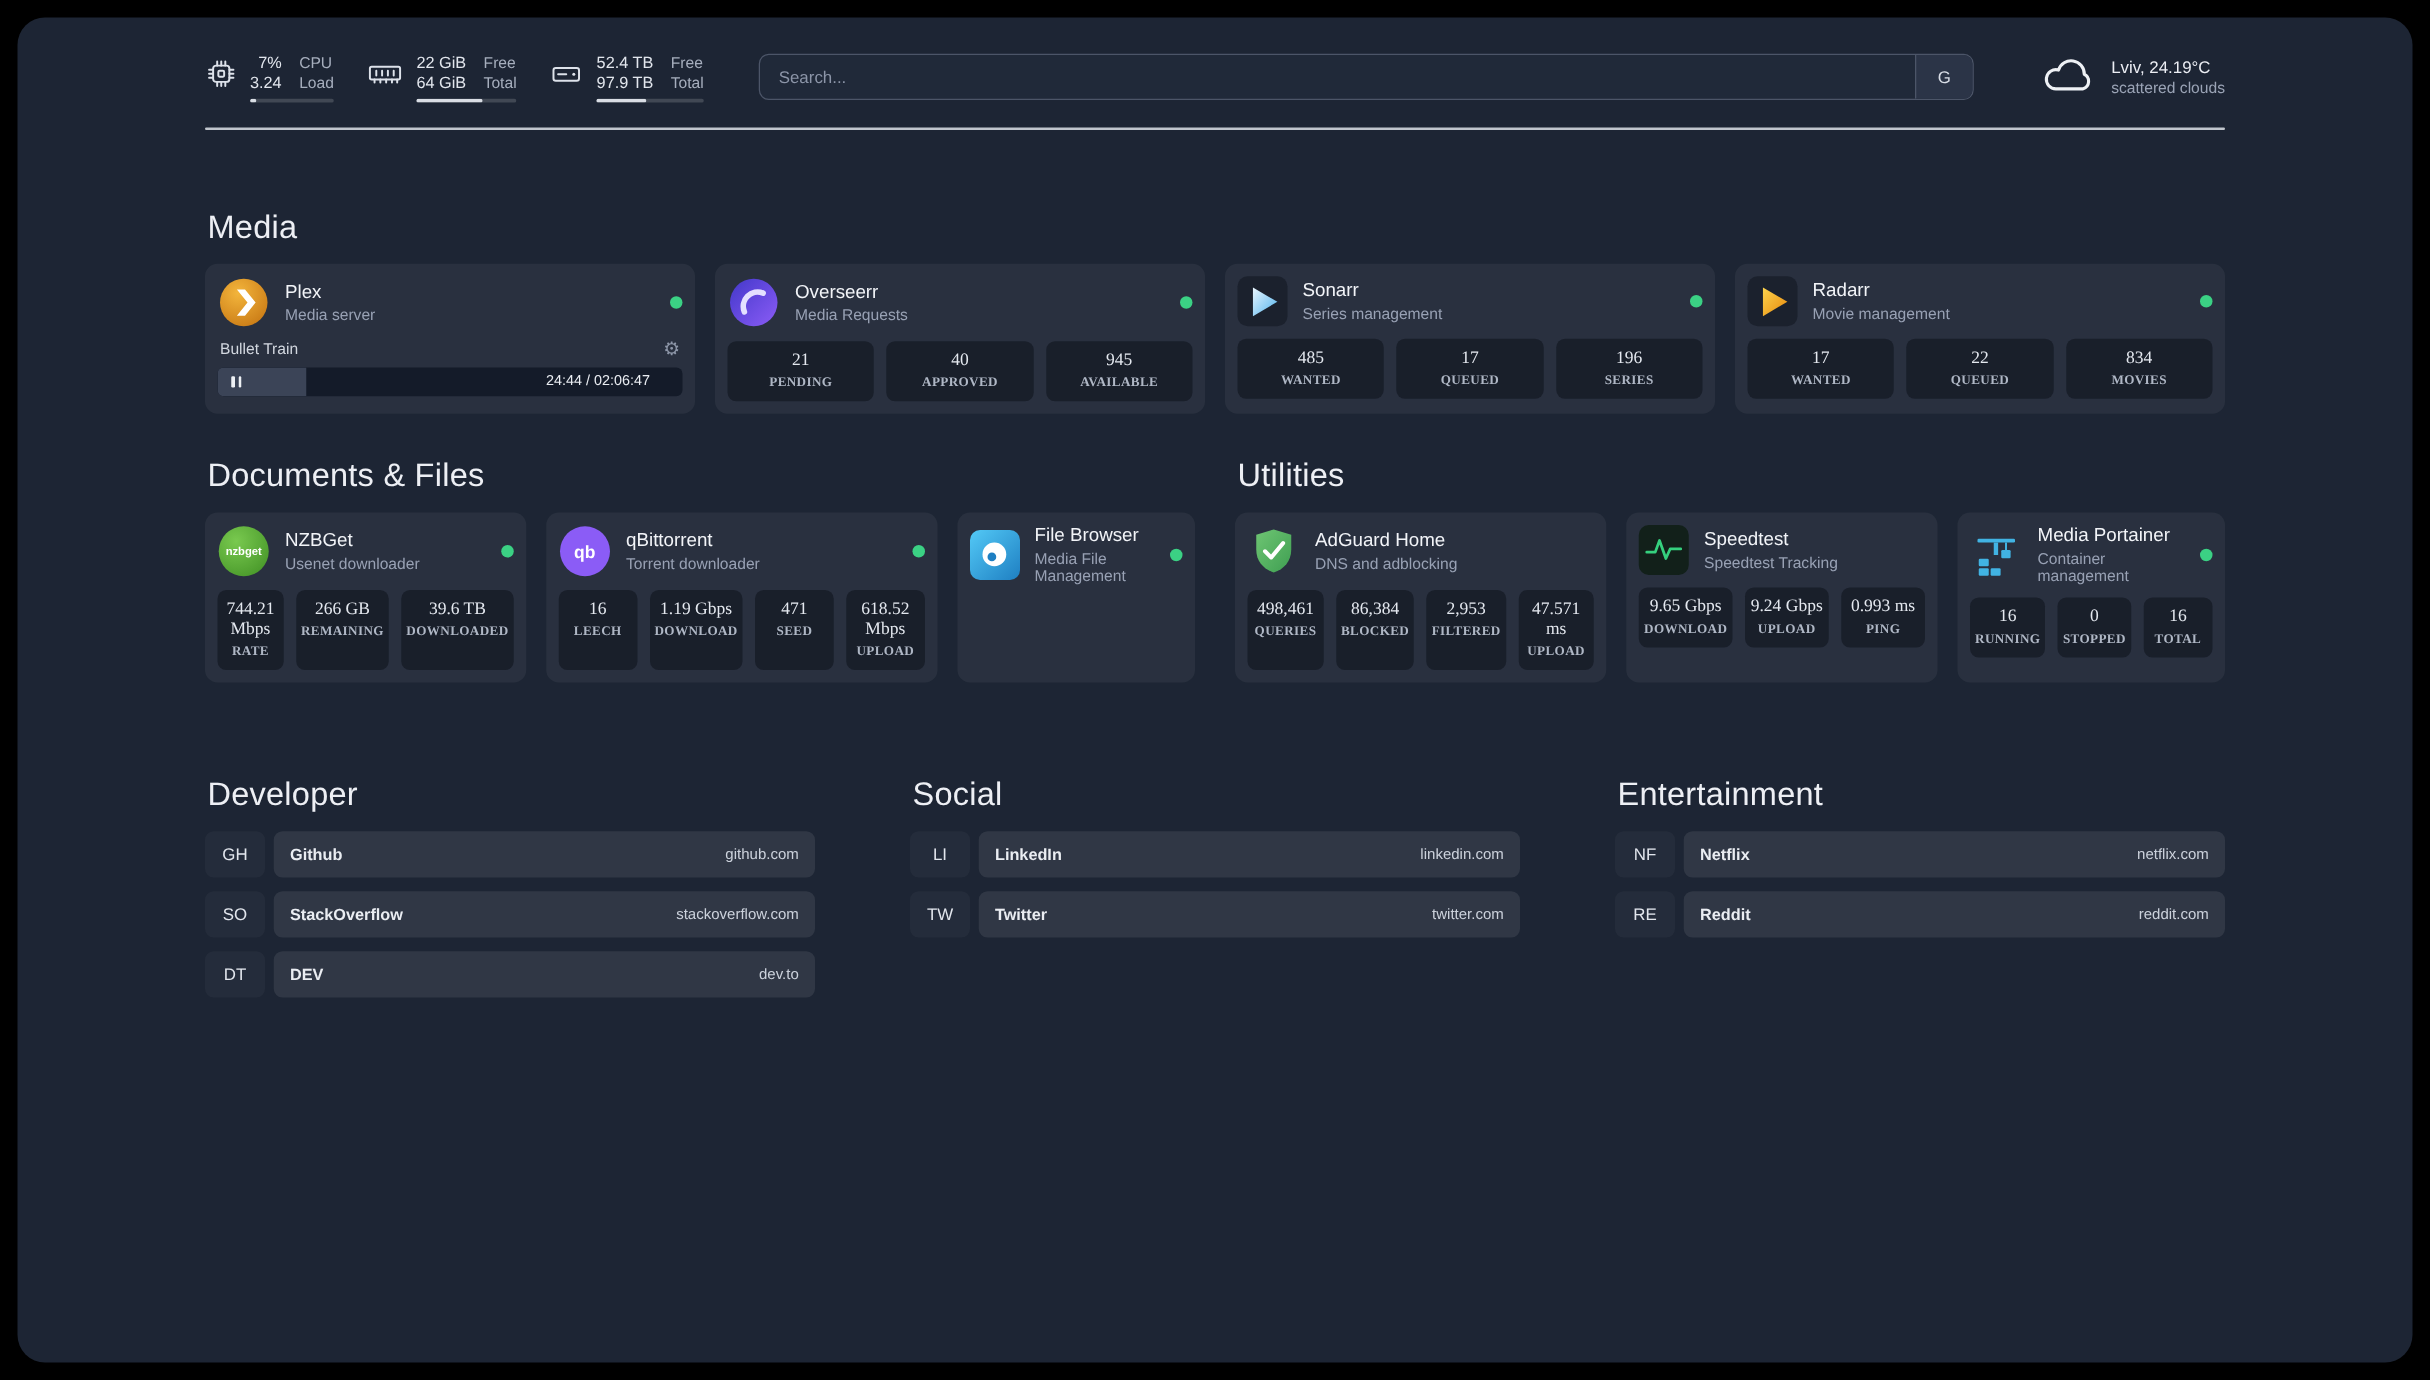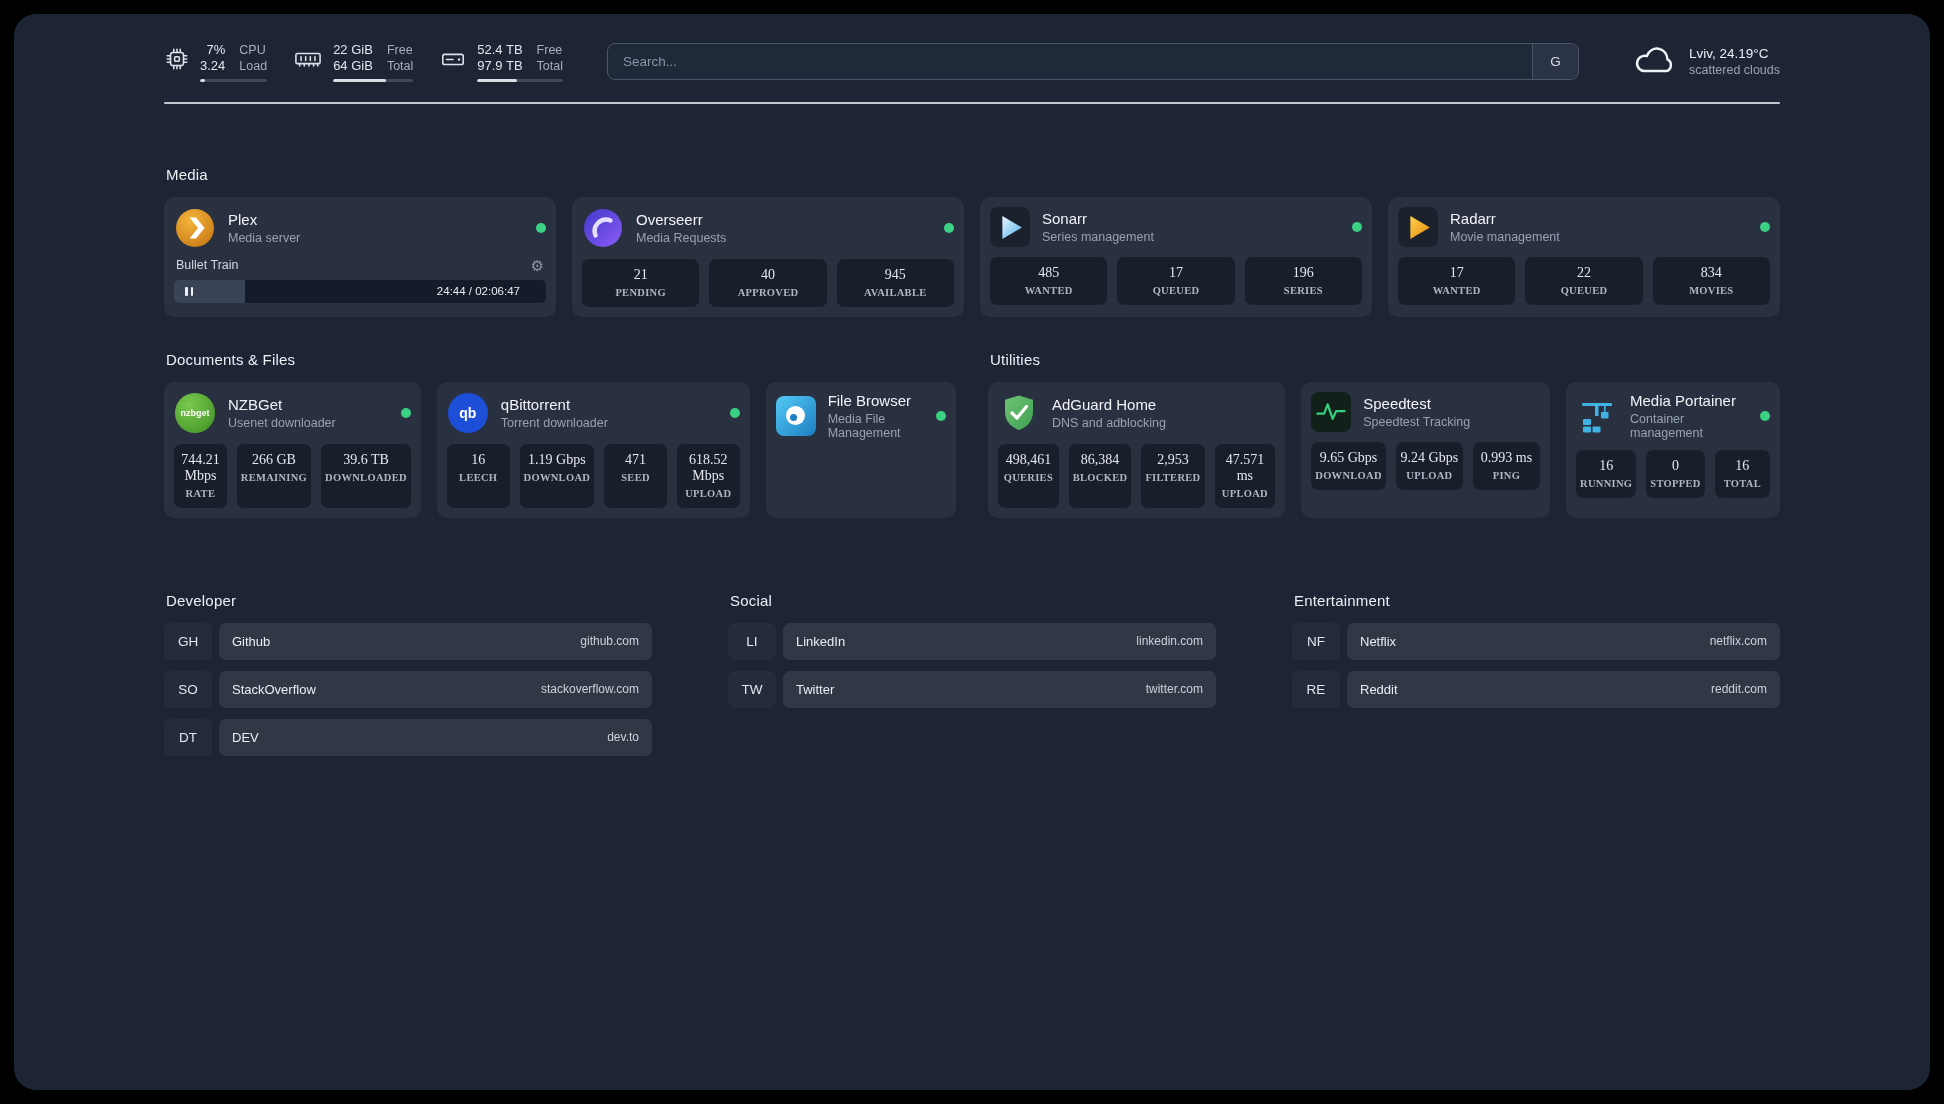--- a/index.html
+++ b/index.html
@@ -33,35 +33,35 @@
   .searchbox input::placeholder { color:#8c95a8; }
   .search-provider { width:46px; border-left:1px solid #4c5568; background:#2b3447; color:#d8dde6; font-size:13.5px; display:flex; align-items:center; justify-content:center; cursor:pointer; }
 
   .weather { flex:none; display:flex; align-items:center; gap:12px; margin-left:26px; }
   .weather-text .w1 { font-size:13.5px; color:#eceef4; }
   .weather-text .w2 { font-size:12.5px; color:#9aa3b5; margin-top:2px; }
 
   .divider { height:2px; background:#d3d7de; border-radius:1px; margin-top:20px; opacity:.9; }
 
   
-  .section-heading { font-size:15px; font-weight:500; color:#edeff4; margin:0 0 14px 2px; letter-spacing:.2px; }
+  .section-heading { font-size:26px; font-weight:500; color:#edeff4; margin:0 0 14px 2px; letter-spacing:.2px; }
   .media-section { margin-top:62px; }
   .media-grid { display:grid; grid-template-columns:repeat(4,1fr); gap:16px; }
 
   .card { background:rgba(255,255,255,0.055); border-radius:10px; padding:10px; }
   .card-header { display:flex; align-items:center; gap:12px; }
   .card-titles { min-width:0; }
   .card-title { font-size:15px; font-weight:500; color:#f2f4f8; }
   .card-sub { font-size:12.5px; color:#98a1b4; margin-top:3px; }
   .status-dot { width:10px; height:10px; border-radius:50%; background:#3bd184; margin-left:auto; flex:none; }
 
   .app-icon { width:42px; height:42px; flex:none; display:flex; align-items:center; justify-content:center; border-radius:9px; }
   .icon-circle { width:40px; height:40px; border-radius:50%; display:flex; align-items:center; justify-content:center; color:#fff; }
   .nzb-circle { background:radial-gradient(circle at 35% 30%, #79c94f, #3f8f23); font-size:9px; font-weight:700; }
-  .qb-circle { background:#1d4ed8; font-size:14px; font-weight:700; }
+  .qb-circle { background:#8b5cf6; font-size:14px; font-weight:700; }
   .icon-tile { width:40px; height:40px; border-radius:8px; display:flex; align-items:center; justify-content:center; }
   .tile-dark { background:rgba(10,15,24,0.45); }
   .tile-speedtest { background:#12201a; }
   .fb-tile { background:linear-gradient(135deg,#53c9f6,#1e7fc2); position:relative; }
   .fb-disc { width:19px; height:19px; background:#fff; border-radius:50%; position:relative; }
   .fb-dot { position:absolute; width:7px; height:7px; background:#1e7fc2; border-radius:50%; left:4px; bottom:4px; }
 
   .stats-row { display:grid; gap:10px; margin-top:10px;font-family:Liberation Serif, serif; }
   .cols-3 { grid-template-columns:repeat(3,1fr); }
   .cols-4 { grid-template-columns:repeat(4,1fr); }
@@ -81,21 +81,21 @@
 
   
   .mid-grid { display:grid; grid-template-columns:1fr 1fr; gap:32px; margin-top:34px; align-items:start; }
   .col-stack { display:flex; flex-direction:row; gap:16px; }
 
   
   .bookmarks-grid { display:grid; grid-template-columns:1fr 1fr 1fr; gap:76px; margin-top:74px; padding-bottom:46px; }
   .bm-row { display:flex; gap:7px; height:37px; margin-bottom:11px; cursor:pointer; }
   .bm-abbr { width:48px; flex:none; background:rgba(255,255,255,0.035); border-radius:7px; display:flex; align-items:center; justify-content:center; font-size:13.5px; color:#e2e6ed; }
   .bm-pill { flex:1; background:rgba(255,255,255,0.085); border-radius:7px; display:flex; align-items:center; justify-content:space-between; padding:0 13px; min-width:0; }
-  .bm-name { font-size:13px; color:#eaedf2; }
+  .bm-name { font-size:13px; color:#eaedf2;font-weight:bold; }
   .bm-url { font-size:12px; color:#ccd2dc; }
 </style>
 </head>
 <body>
 
 <div class="panel">
   <div class="content">
 
     <div class="topbar">
 

